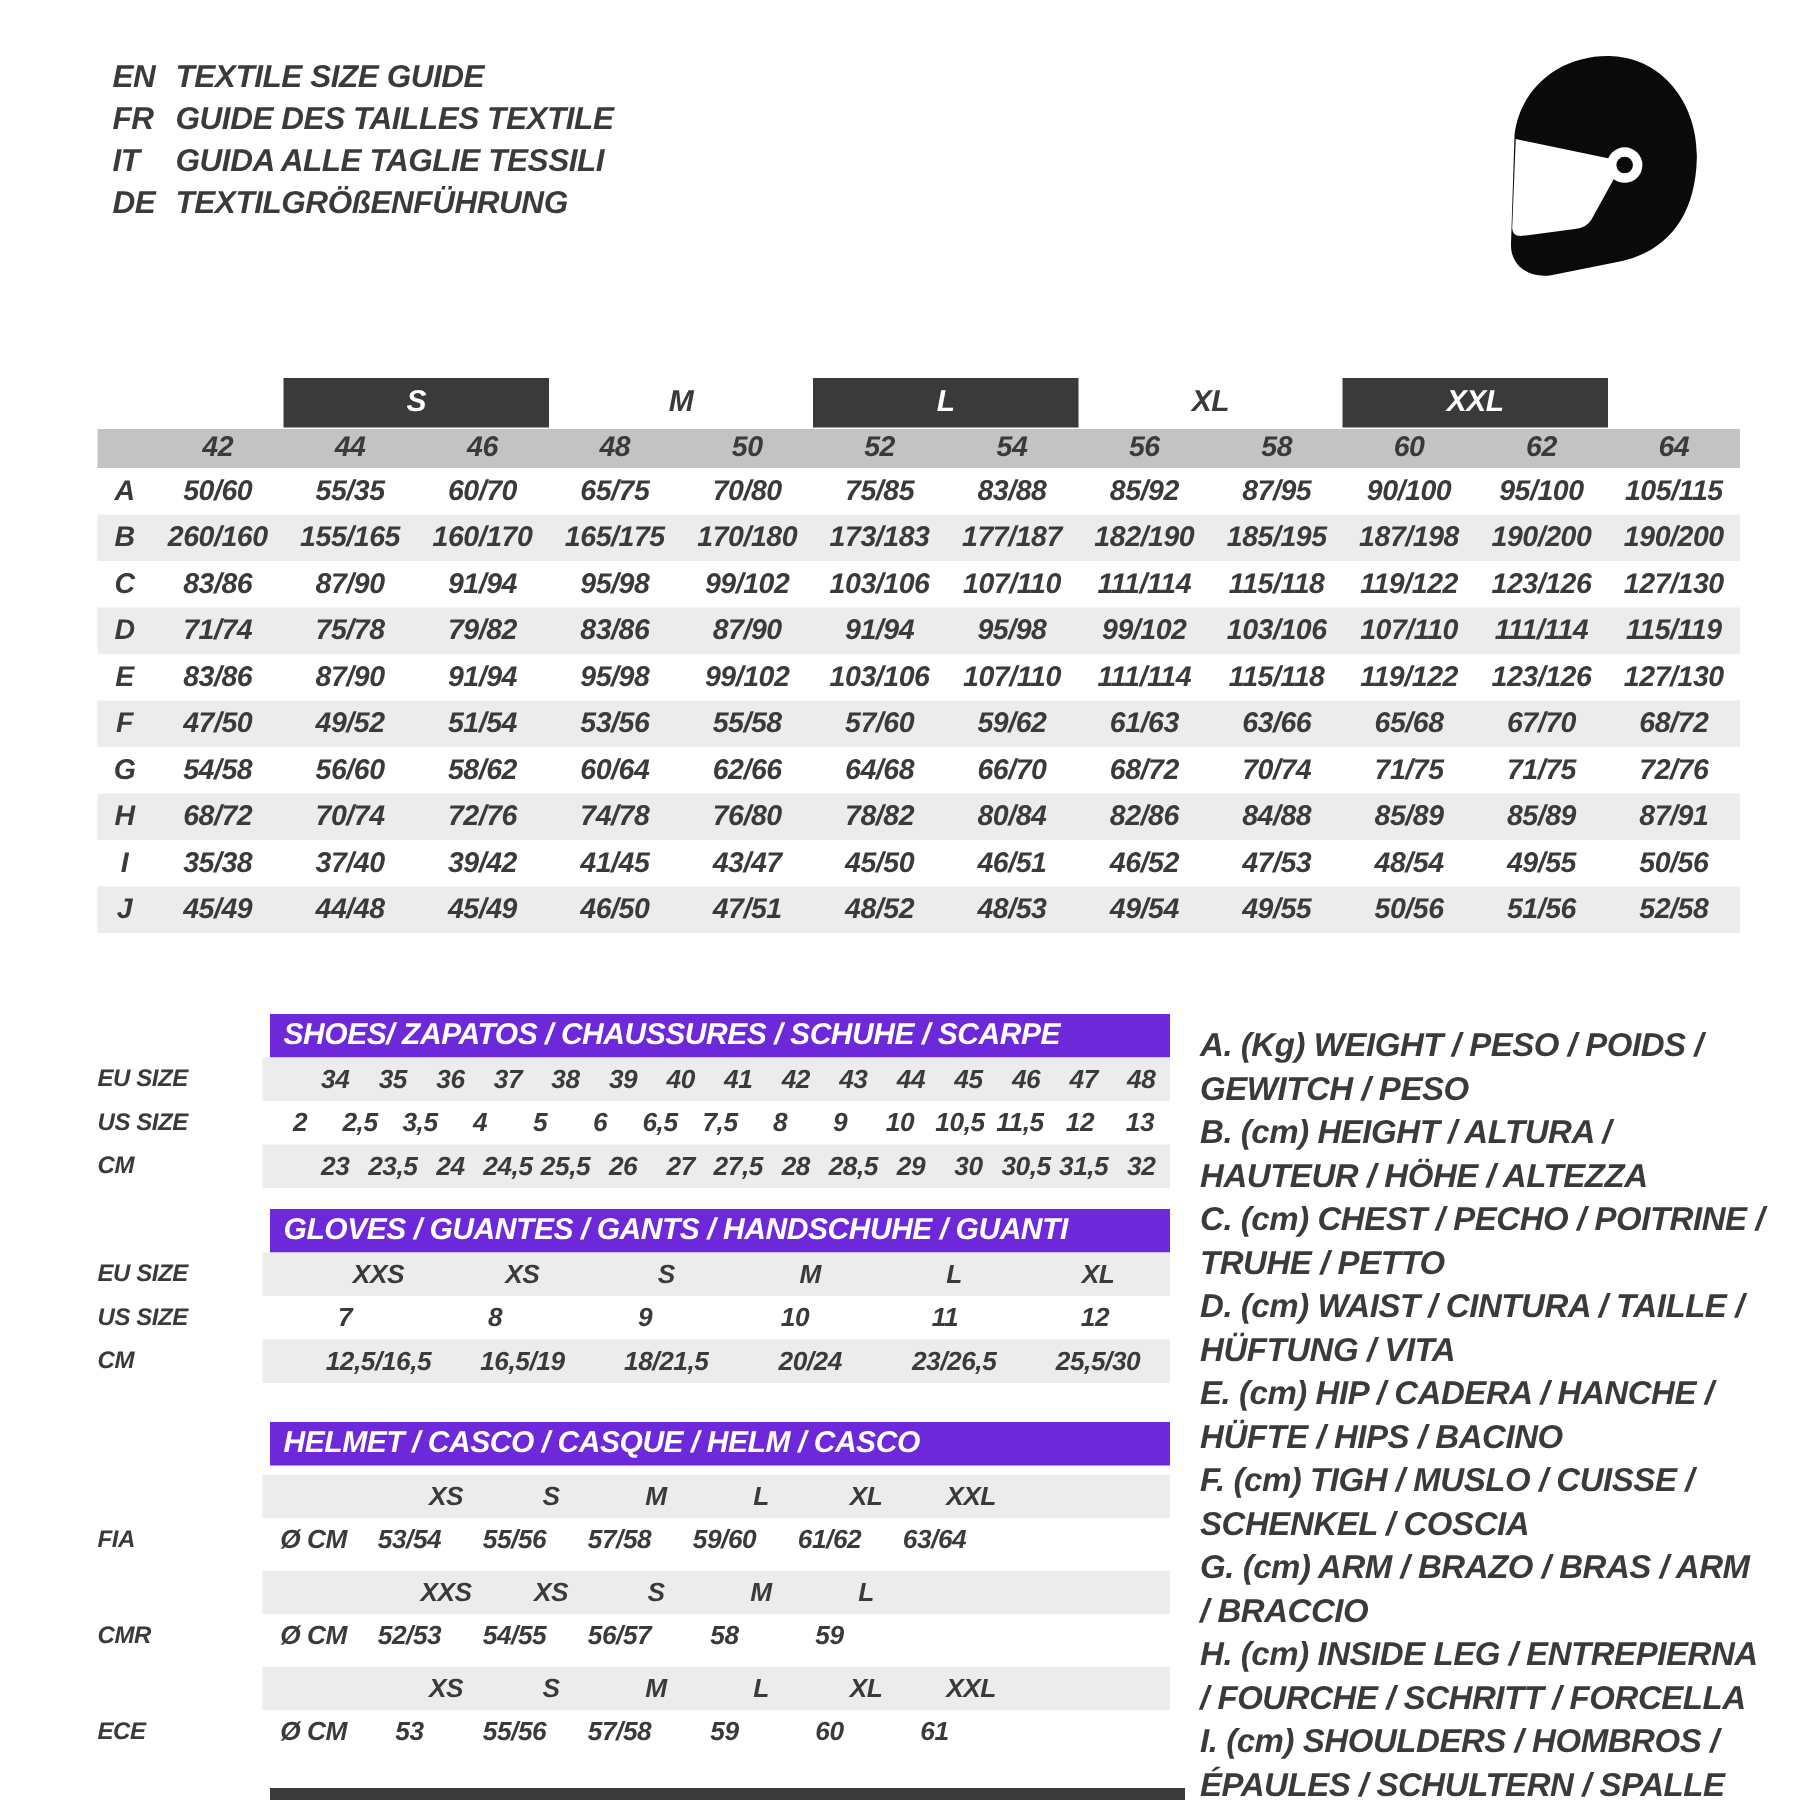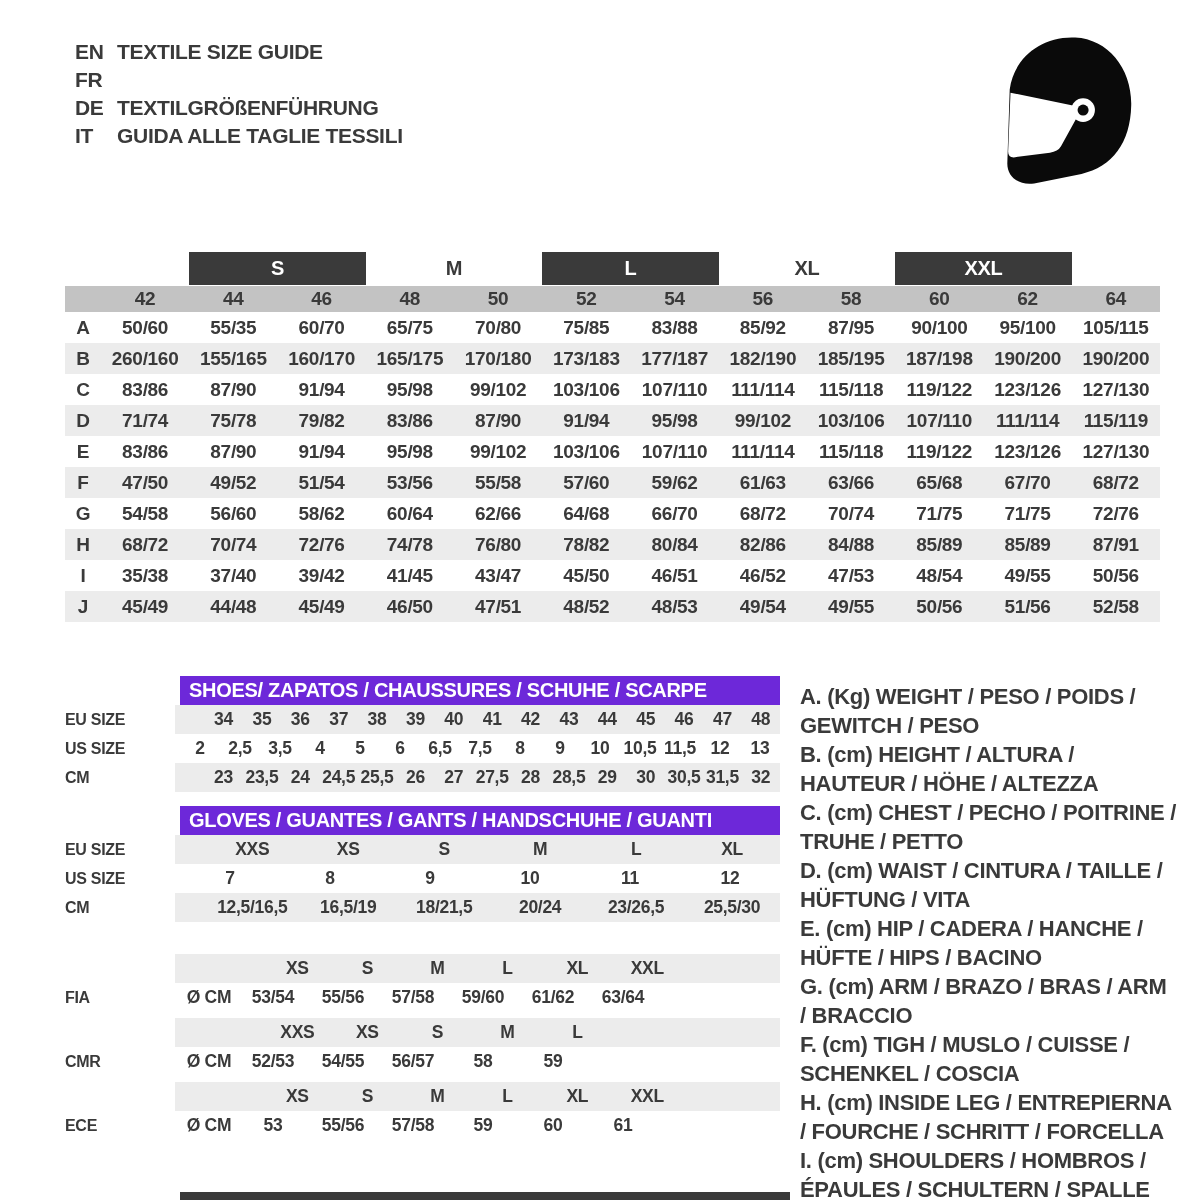--- a/index.html
+++ b/index.html
@@ -1,19 +1,19 @@
 <!DOCTYPE html>
 <html><head>
 <meta charset="utf-8">
 <style>
   html,body{margin:0;padding:0;background:#fff;}
   #canvas{
     position:relative;width:1200px;height:1200px;background:#ffffff;overflow:hidden;
     font-family:"Liberation Sans","DejaVu Sans",sans-serif;
-    font-weight:700;color:#3a3a3a;letter-spacing:-0.3px;
+    font-weight:700;color:#3a3a3a;letter-spacing:-0.3px;font-style:italic;
   }
   
   .langs{position:absolute;left:75px;top:38px;}
   .lang-row{display:flex;height:28px;align-items:center;font-size:21px;}
   .lang-code{width:42px;}
   .lang-title{white-space:nowrap;}
   
   .helmet-icon{position:absolute;left:982px;top:28px;width:158px;height:172px;}
   
   .main-table{position:absolute;left:65px;top:252px;width:1095px;}
@@ -52,28 +52,29 @@
 
 <div id="canvas">
 
   <div class="langs">
       <div class="lang-row">
         <div class="lang-code">EN</div>
         <div class="lang-title">TEXTILE SIZE GUIDE</div>
       </div>
       <div class="lang-row">
         <div class="lang-code">FR</div>
+        <div class="lang-title">GUIDE DES TAILLES TEXTILE</div>
+      </div>
+      <div class="lang-row">
+        <div class="lang-code">IT</div>
+        <div class="lang-title">GUIDA ALLE TAGLIE TESSILI</div>
       </div>
       <div class="lang-row">
         <div class="lang-code">DE</div>
         <div class="lang-title">TEXTILGRÖßENFÜHRUNG</div>
-      </div>
-      <div class="lang-row">
-        <div class="lang-code">IT</div>
-        <div class="lang-title">GUIDA ALLE TAGLIE TESSILI</div>
       </div>
     </div>
 
   <div class="helmet-icon">
     <svg width="158" height="172" viewBox="0 0 200 218">
       <path d="M118,12 C160,14 190,52 189,98 C188,146 165,176 126,185 L66,197
                C46,200 31,188 32,170 L35,78 C40,38 75,10 118,12 Z" fill="#0a0a0a"></path>
       <path d="M36,82 L118,99 Q127,101 122,110 L100,150 Q96,157 86,158 L40,164
                Q33,164 33,157 Z" fill="#ffffff"></path>
       <circle cx="128" cy="104" r="15" fill="#ffffff"></circle>
@@ -355,20 +356,21 @@
             <div class="scell">12,5/16,5</div>
             <div class="scell">16,5/19</div>
             <div class="scell">18/21,5</div>
             <div class="scell">20/24</div>
             <div class="scell">23/26,5</div>
             <div class="scell">25,5/30</div>
           </div>
         </div>
       </div>
     <div class="gap26"></div>
+    <div class="bar">HELMET / CASCO / CASQUE / HELM / CASCO</div>
     <div>
         <div class="srow hgap">
           <div class="gutter"></div>
           <div class="tpart hcols stripe">
             <div class="scell"></div>
             <div class="scell">XS</div>
             <div class="scell">S</div>
             <div class="scell">M</div>
             <div class="scell">L</div>
             <div class="scell">XL</div>
@@ -437,22 +439,22 @@
         </div>
       </div>
   </div>
 
   <div class="legend">
       <div class="legend-line">A. (Kg) WEIGHT / PESO / POIDS / GEWITCH / PESO</div>
       <div class="legend-line">B. (cm) HEIGHT / ALTURA / HAUTEUR / HÖHE / ALTEZZA</div>
       <div class="legend-line">C. (cm) CHEST / PECHO / POITRINE / TRUHE / PETTO</div>
       <div class="legend-line">D. (cm) WAIST / CINTURA / TAILLE / HÜFTUNG / VITA</div>
       <div class="legend-line">E. (cm) HIP / CADERA / HANCHE / HÜFTE / HIPS /  BACINO</div>
+      <div class="legend-line">F. (cm) TIGH / MUSLO / CUISSE / SCHENKEL / COSCIA</div>
       <div class="legend-line">G. (cm) ARM / BRAZO / BRAS / ARM / BRACCIO</div>
-      <div class="legend-line">F. (cm) TIGH / MUSLO / CUISSE / SCHENKEL / COSCIA</div>
       <div class="legend-line">H. (cm) INSIDE LEG / ENTREPIERNA / FOURCHE / SCHRITT / FORCELLA</div>
       <div class="legend-line">I. (cm) SHOULDERS / HOMBROS / ÉPAULES / SCHULTERN / SPALLE</div>
       <div class="legend-line">J. (cm) BACK / ESPALDA / DOS / ZURÜCK / INDIETRO</div>
     </div>
 
   <div class="cutbar"></div>
 
 </div>
 
 </body></html>

